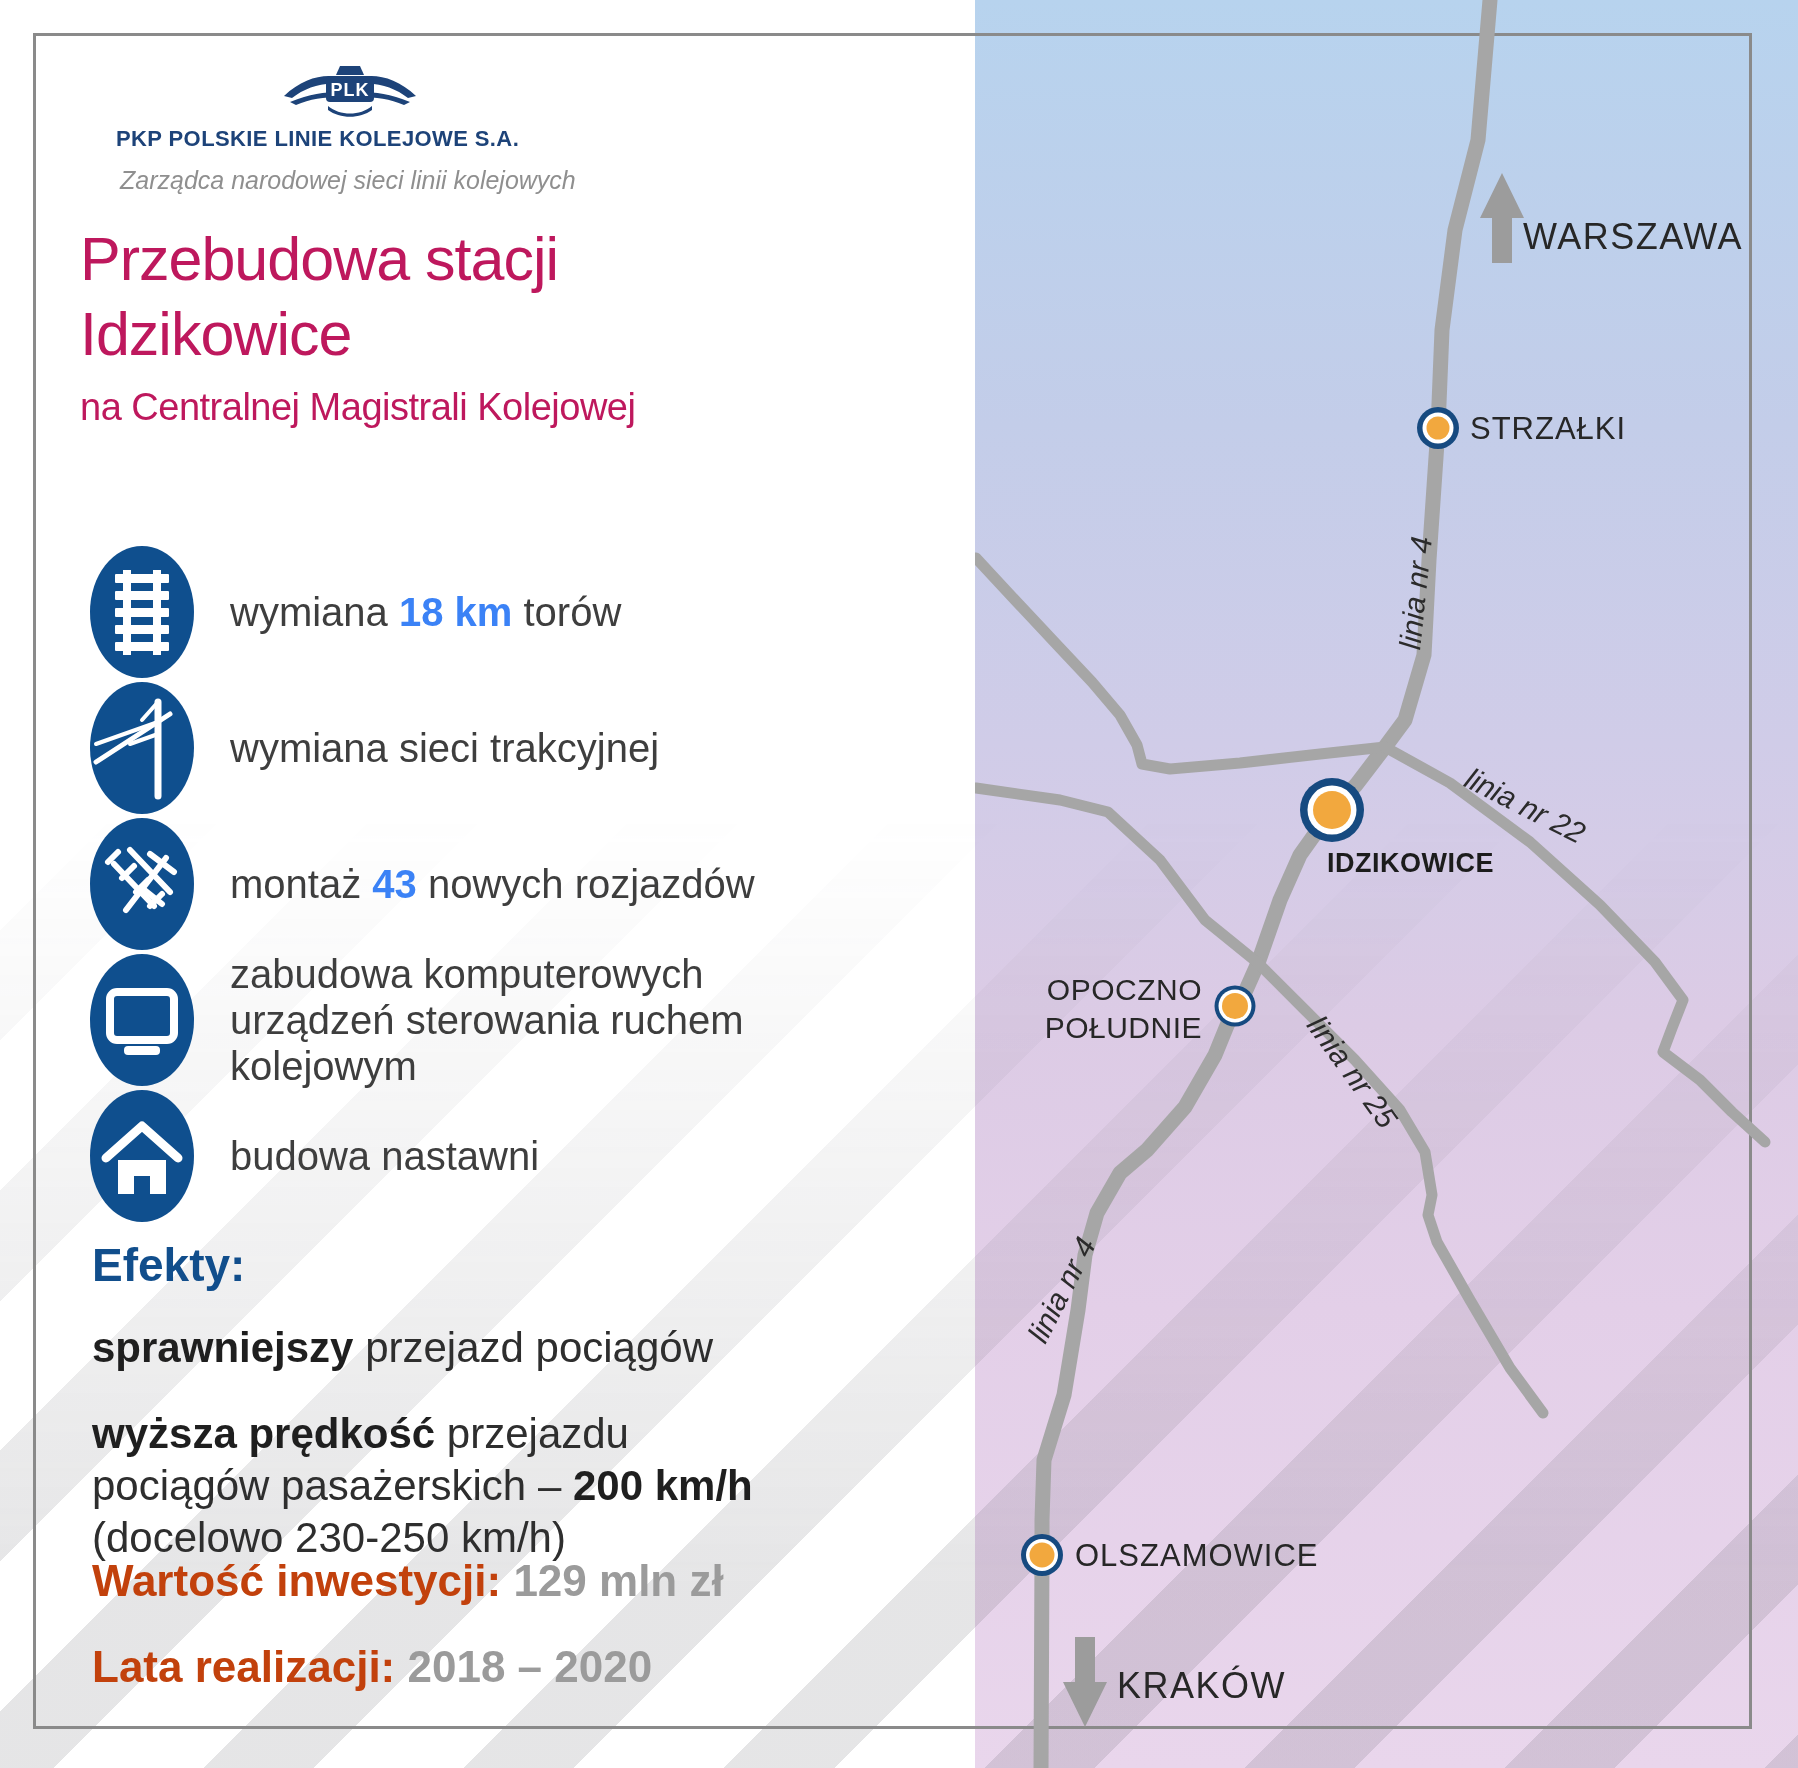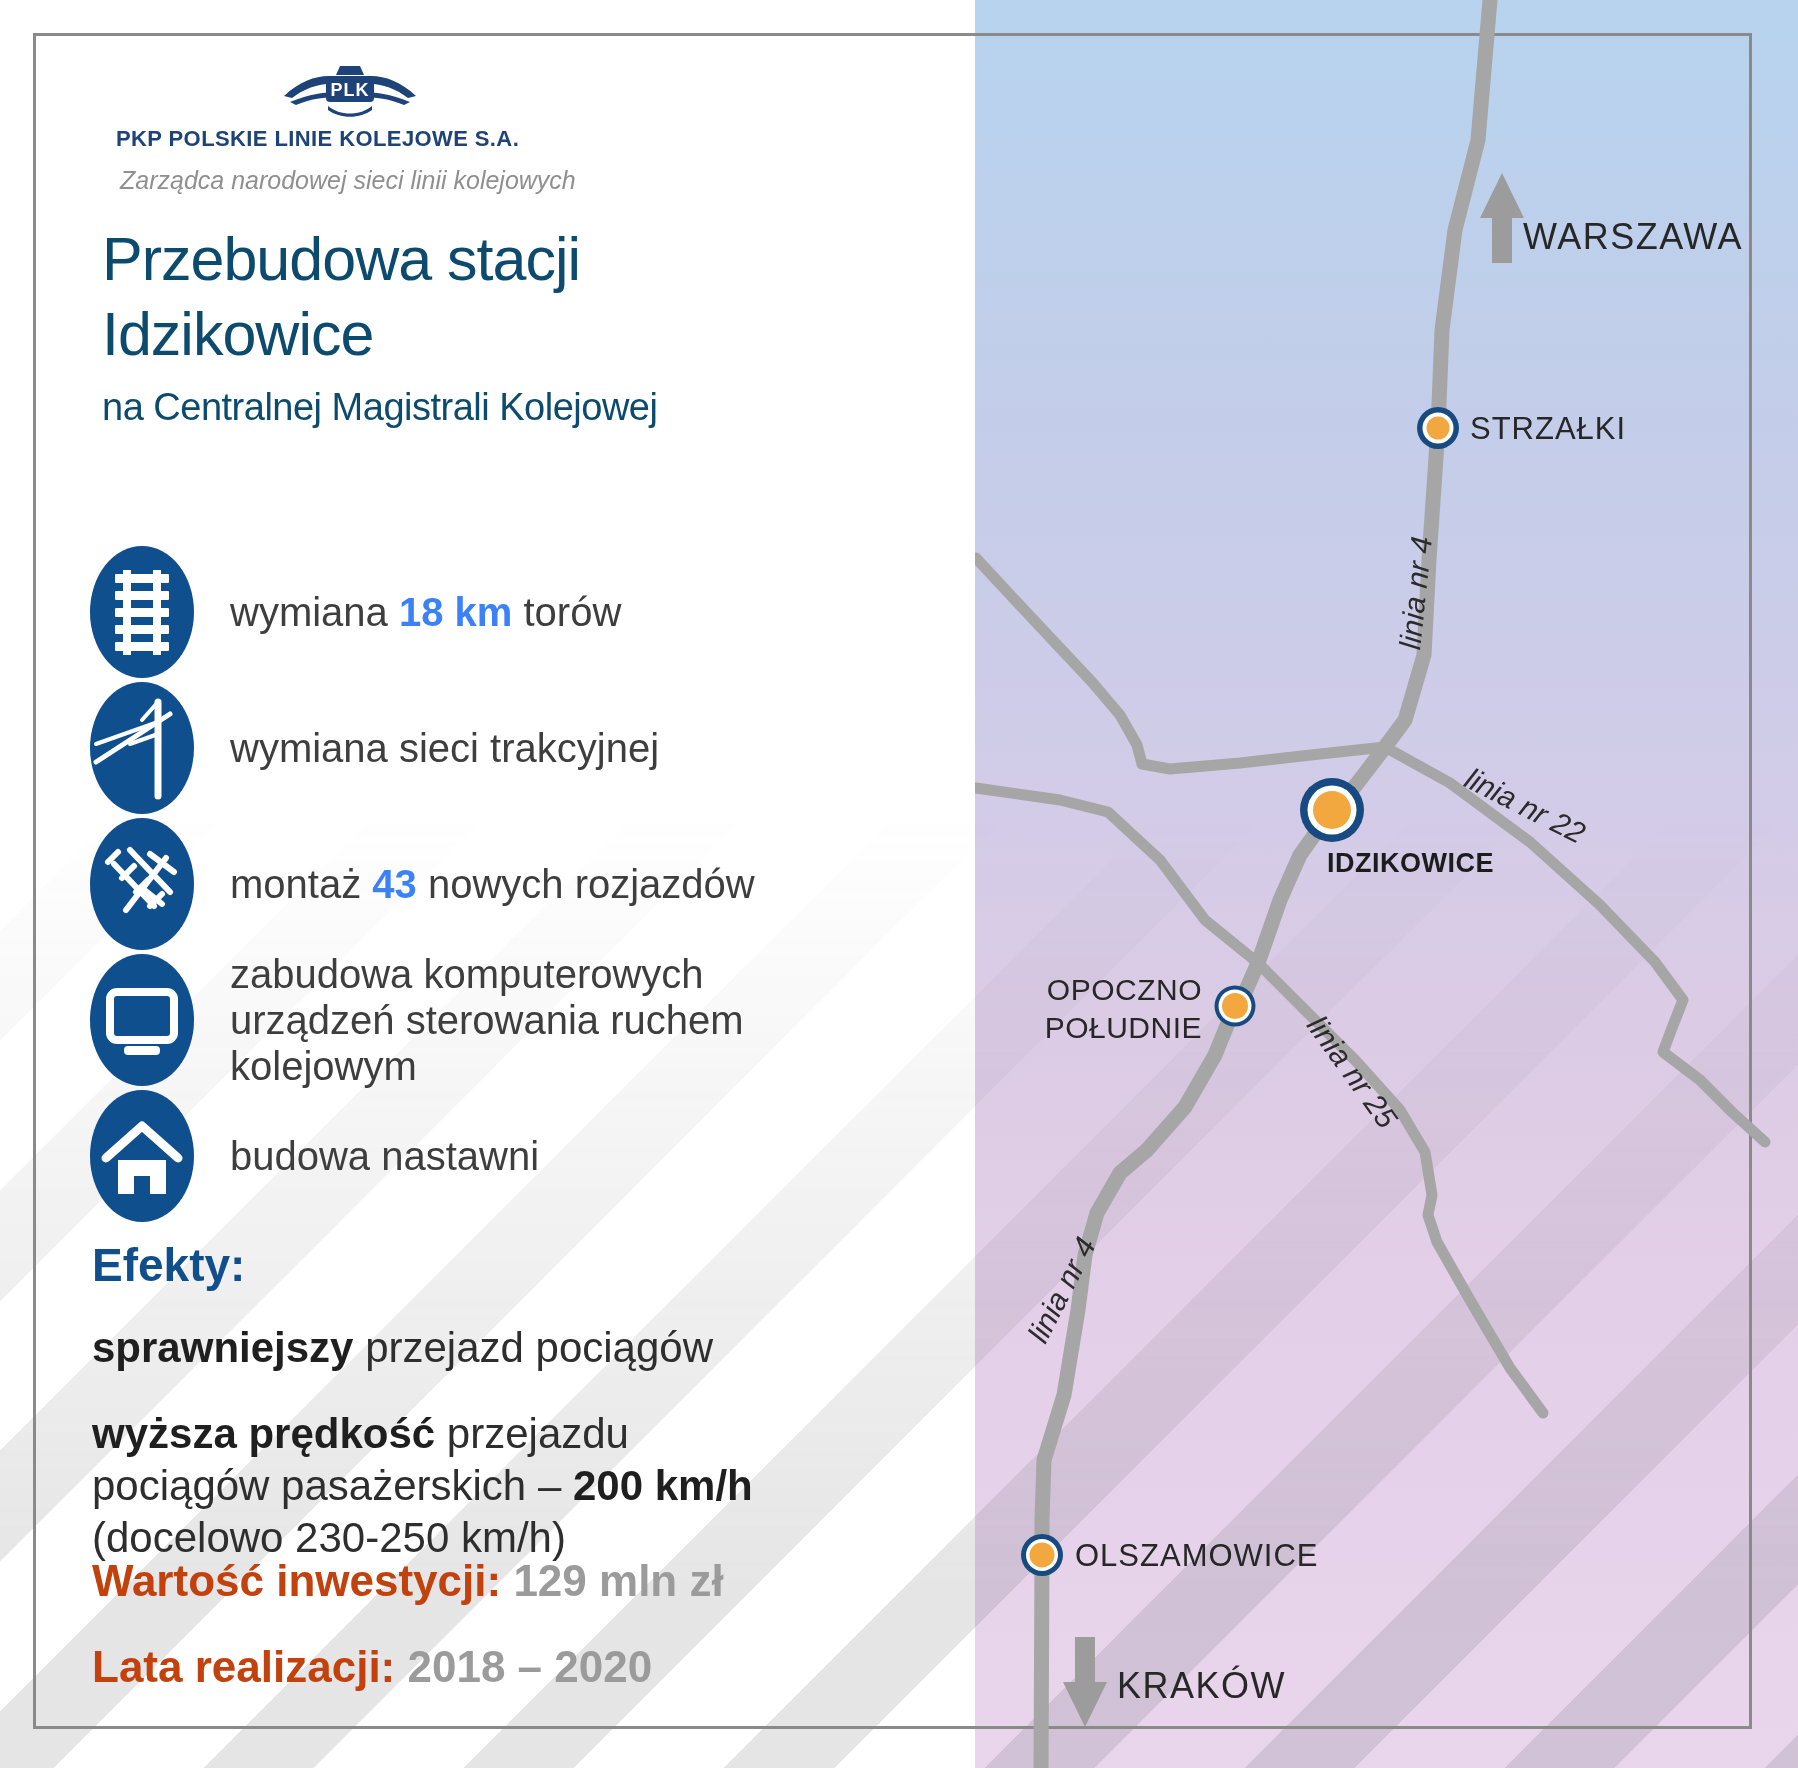--- a/index.html
+++ b/index.html
@@ -29,21 +29,21 @@
   .left-panel{position:absolute;left:0;top:0;width:975px;height:1768px;z-index:3;}
   .map-panel{position:absolute;left:975px;top:0;width:823px;height:1768px;z-index:3;}
 
   
   .logo-block{position:absolute;left:92px;top:64px;width:470px;margin-left:24px;}
   .logo-emblem{display:block;margin-left:164px;}
   .brand{margin-top:4px;font-size:22px;font-weight:bold;color:#1d4379;letter-spacing:0.4px;white-space:nowrap;}
   .tagline{margin-top:14px;margin-left:4px;font-size:25px;font-style:italic;color:#8f8f8f;white-space:nowrap;}
 
   
-  .title-block{position:absolute;left:102px;top:222px;width:820px;color:#0c4a6e;}
+  .title-block{position:absolute;left:80px;top:222px;width:820px;color:#be185d;}
   .title-line{font-size:61px;line-height:75px;letter-spacing:-1px;}
   .subtitle{margin-top:14px;font-size:38px;letter-spacing:-0.5px;}
 
   
   .scope-list{position:absolute;left:90px;top:546px;width:740px;}
   .scope-item{display:flex;align-items:center;height:132px;margin-bottom:4px;}
   .scope-icon{flex:0 0 104px;}
   .scope-text{margin-left:36px;font-size:40px;color:#3e3e3e;max-width:560px;line-height:46px;}
   .num{color:#3b82f6;font-weight:bold;}
 

